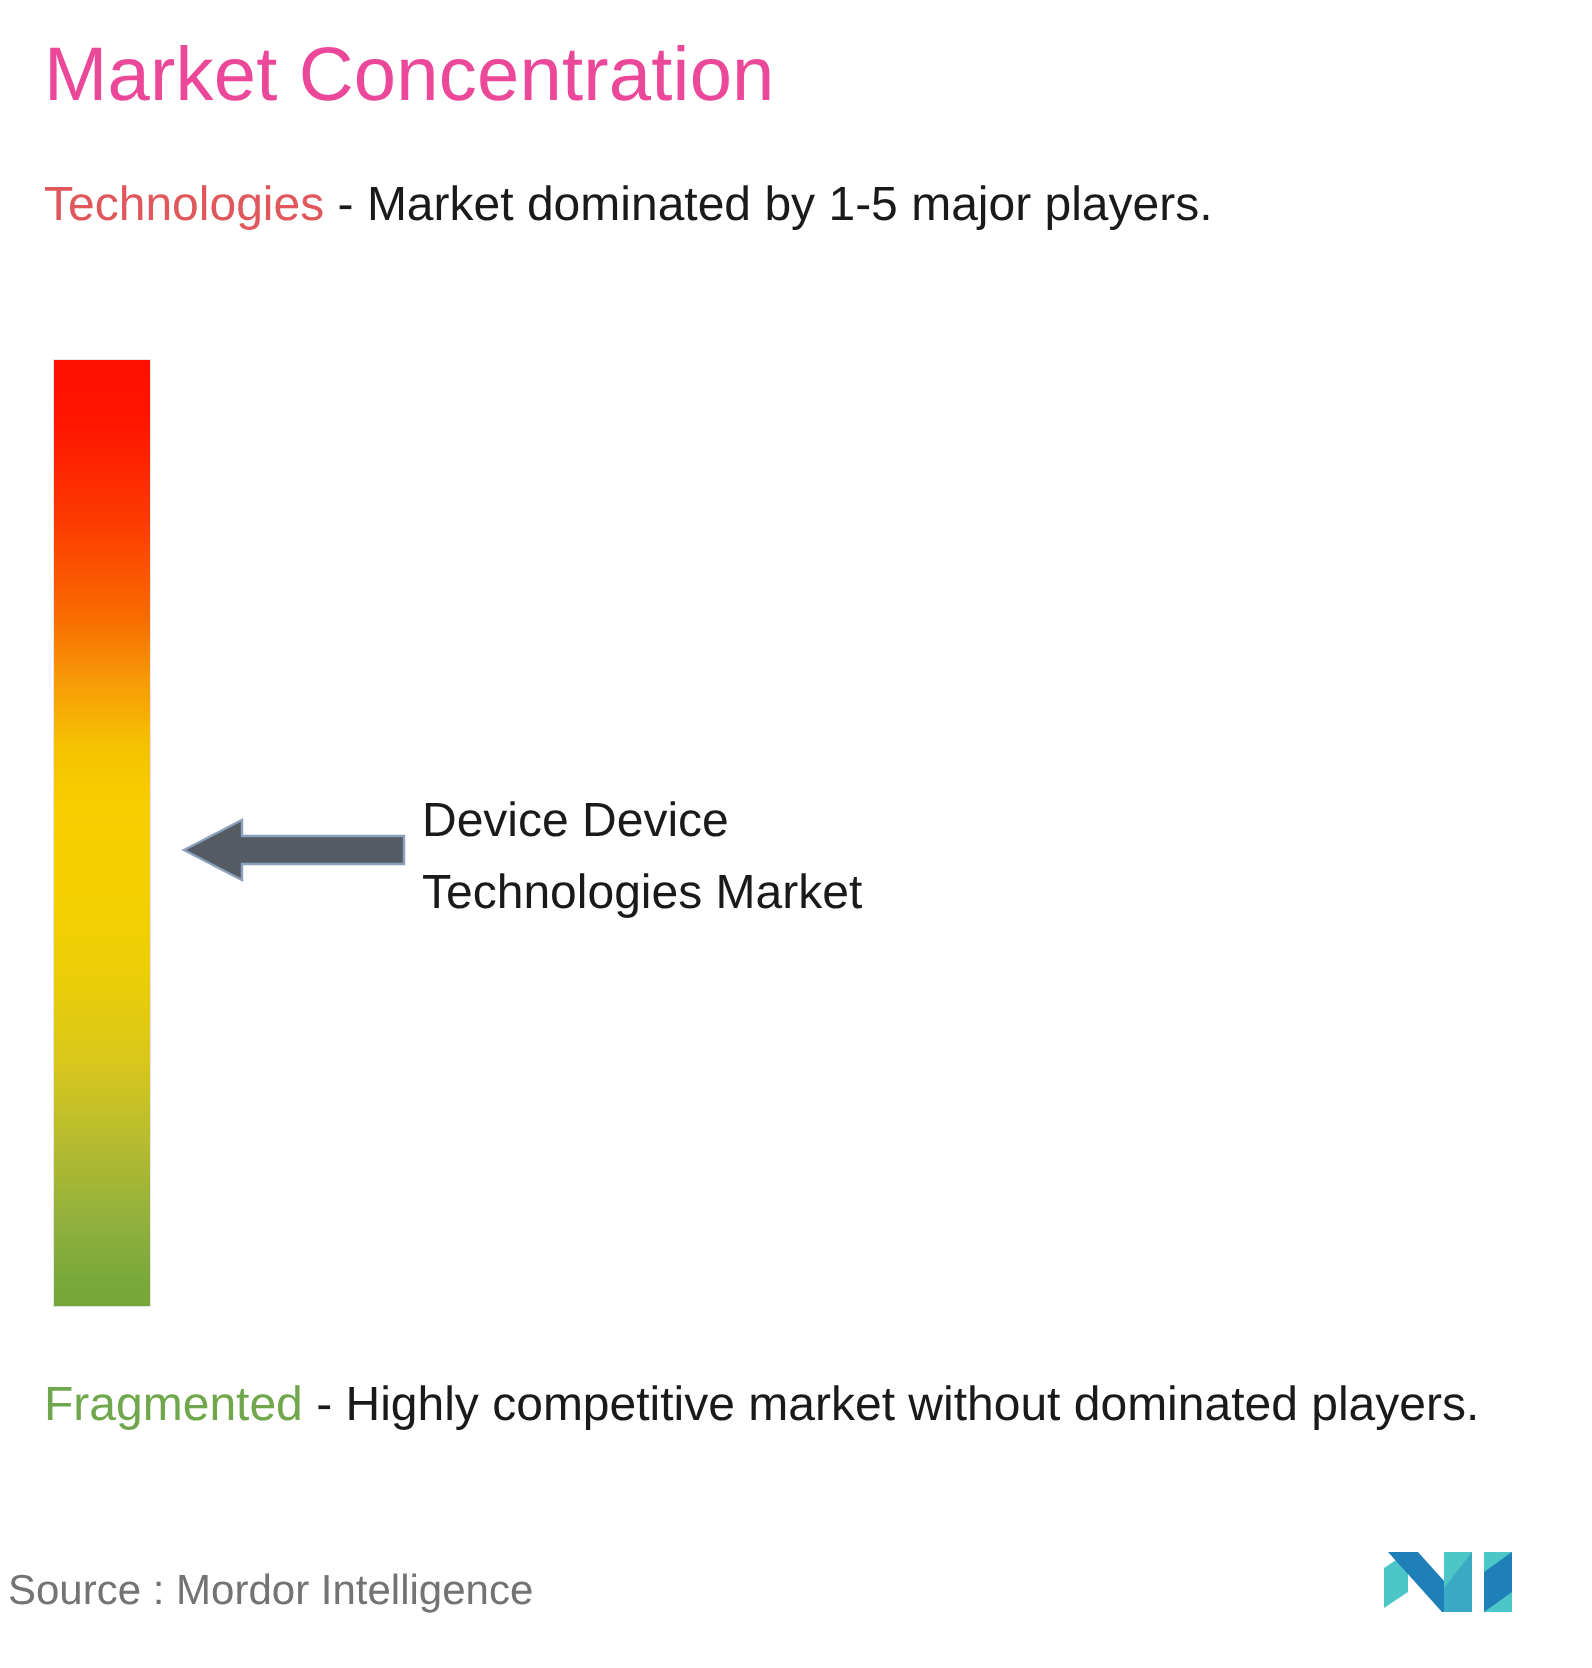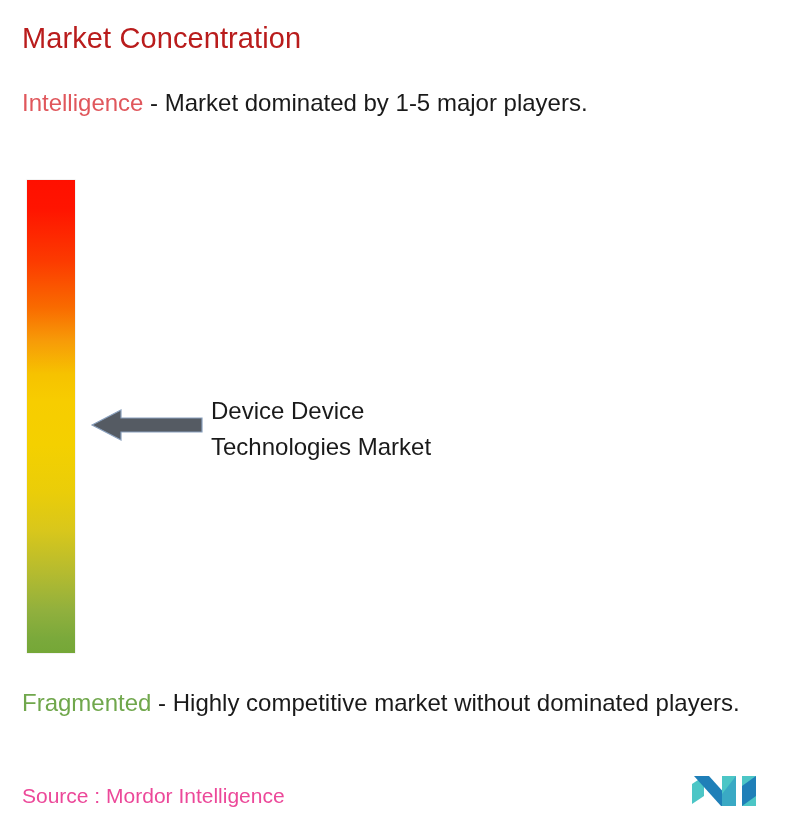--- a/index.html
+++ b/index.html
@@ -19,23 +19,23 @@
   .canvas {
     position: absolute;
     inset: 0;
   }
 
   
   .chart-title {
     position: absolute;
     left: 22px;
     top: 20px;
-    font-size: 29px;
+    font-size: 38px;
     line-height: 36px;
-    color: #b91c1c;
+    color: #ec4899;
     font-weight: 400;
     letter-spacing: 0.1px;
     white-space: nowrap;
   }
 
   
   .legend-top {
     position: absolute;
     left: 22px;
     top: 86px;
@@ -114,46 +114,46 @@
     font-weight: 400;
   }
   .pointer-label .line {
     display: block;
     white-space: nowrap;
   }
 
   
   .source-note {
     position: absolute;
-    left: 22px;
+    left: 4px;
     top: 782px;
     font-size: 21px;
     line-height: 28px;
-    color: #ec4899;
+    color: #737373;
     font-weight: 400;
     white-space: nowrap;
     text-align: center;
   }
   .brand-logo {
     position: absolute;
     left: 692px;
     top: 770px;
     width: 74px;
     height: 42px;
   }
 </style>
 </head>
 <body>
 
 <div class="canvas">
 
   <div class="chart-title">Market Concentration</div>
 
   <div class="legend-top">
-    <span class="kw-consolidated">Intelligence</span><span class="desc-text"> - Market dominated by 1-5 major players.</span>
+    <span class="kw-consolidated">Technologies</span><span class="desc-text"> - Market dominated by 1-5 major players.</span>
   </div>
 
   <div class="scale-bar"></div>
 
   <div class="pointer-arrow">
     <svg width="114" height="34" viewBox="0 0 114 34" xmlns="http://www.w3.org/2000/svg">
       <polygon points="2,17 31,2 31,10 112,10 112,24 31,24 31,32" fill="#555b63" stroke="#8aa0bd" stroke-width="1.2" stroke-linejoin="miter"></polygon>
     </svg>
   </div>
 

